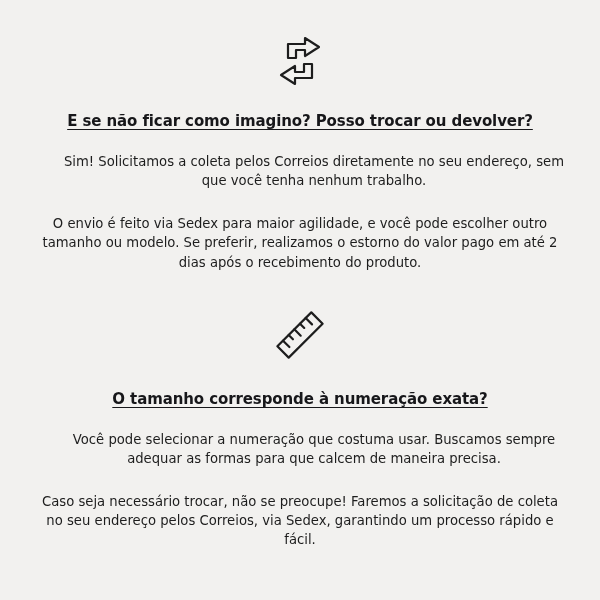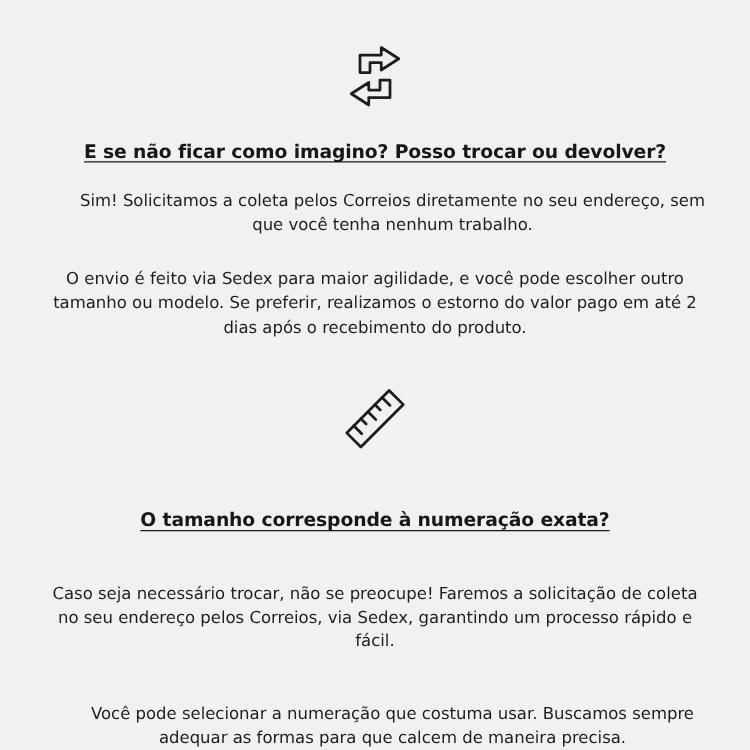--- a/index.html
+++ b/index.html
@@ -60,21 +60,20 @@
   }
   .para.first {
     margin-top: 22px;
     margin-left: 28px;
   }
   .para.second {
     margin-top: 24px;
   }
   .section.second-section {
     margin-top: 22px;
-    gap: 17px;
   }
   .section.second-section .heading {
     margin-top: 22px;
   }
   .ruler-icon-wrap {
     height: 66px;
     margin-top: 8px;
   }
 </style>
 </head>
@@ -108,18 +107,18 @@
           <line x1="22" y1="22" x2="28" y2="22"></line>
           <line x1="22" y1="30" x2="31" y2="30"></line>
           <line x1="22" y1="38" x2="28" y2="38"></line>
           <line x1="22" y1="46" x2="31" y2="46"></line>
         </g>
       </svg>
     </div>
 
     <div class="heading">O tamanho corresponde à numeração exata?</div>
 
+    <p class="para first">Você pode selecionar a numeração que costuma usar. Buscamos sempre adequar as formas para que calcem de maneira precisa.</p>
     <p class="para second">Caso seja necessário trocar, não se preocupe! Faremos a solicitação de coleta no seu endereço pelos Correios, via Sedex, garantindo um processo rápido e fácil.</p>
-    <p class="para first">Você pode selecionar a numeração que costuma usar. Buscamos sempre adequar as formas para que calcem de maneira precisa.</p>
 
   </div>
 
 </div>
 
 </body></html>

